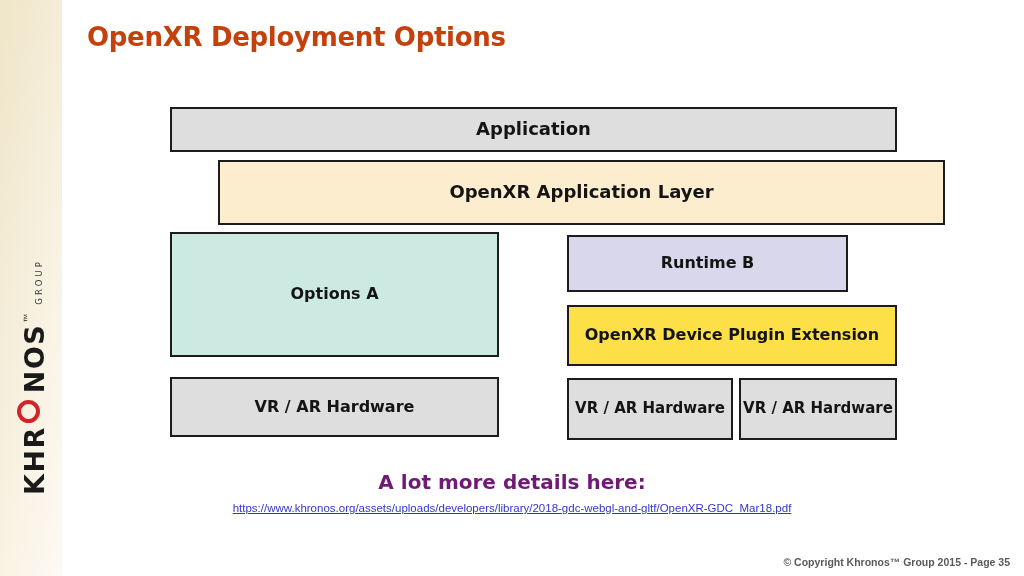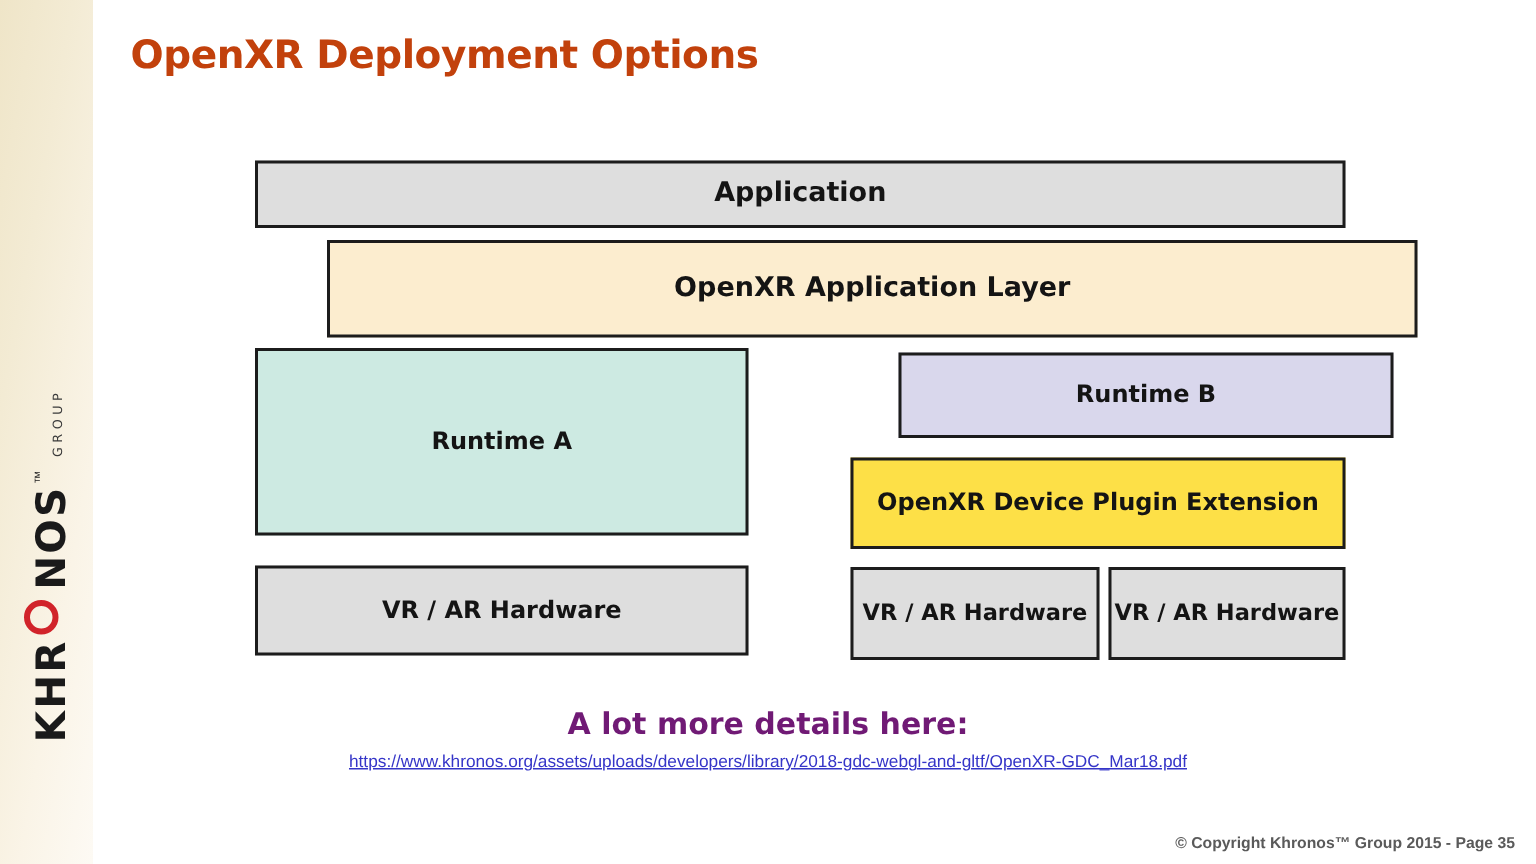--- a/index.html
+++ b/index.html
@@ -122,21 +122,21 @@
     font-family: "DejaVu Sans", sans-serif;
     font-weight: bold;
     color: #141414;
     line-height: 1.15;
   }
 
   .box-application        { left:170px; top:107px; width:727px; height:45px;  background:#dedede; font-size:18px; }
   .box-app-layer          { left:170px; top:160px; width:727px; height:65px;  background:#fcedcf; font-size:18px;margin-left:48px; }
   .box-runtime-a          { left:170px; top:232px; width:329px; height:125px; background:#cdeae2; font-size:16px; }
   .box-vr-hw-left         { left:170px; top:377px; width:329px; height:60px;  background:#dedede; font-size:16px; }
-  .box-runtime-b          { left:567px; top:235px; width:330px; height:57px;  background:#d9d7ec; font-size:16px;margin-left:32px; }
+  .box-runtime-b          { left:567px; top:235px; width:281px; height:57px;  background:#d9d7ec; font-size:16px; }
   .box-device-plugin      { left:567px; top:305px; width:330px; height:61px;  background:#fde047; font-size:16px; }
   .box-vr-hw-mid          { left:567px; top:378px; width:166px; height:62px;  background:#dedede; font-size:15px; }
   .box-vr-hw-right        { left:739px; top:378px; width:158px; height:62px;  background:#dedede; font-size:15px; }
 
   
   .details-heading {
     position: absolute;
     left: 0;
     right: 0;
     top: 470px;
@@ -186,21 +186,21 @@
           <span class="logo-tm">™</span>
         <span class="logo-group">GROUP</span>
       </div>
     </div>
   </div>
 
   <div class="slide-title">OpenXR Deployment Options</div>
 
   <div class="box box-application">Application</div>
   <div class="box box-app-layer">OpenXR Application Layer</div>
-  <div class="box box-runtime-a">Runtime A</div>
+  <div class="box box-runtime-a">Options A</div>
   <div class="box box-vr-hw-left">VR / AR Hardware</div>
   <div class="box box-runtime-b">Runtime B</div>
   <div class="box box-device-plugin">OpenXR Device Plugin Extension</div>
   <div class="box box-vr-hw-mid">VR / AR Hardware</div>
   <div class="box box-vr-hw-right">VR / AR Hardware</div>
 
   <div class="details-heading">A lot more details here:</div>
   <a class="details-link" href="#">https://www.khronos.org/assets/uploads/developers/library/2018-gdc-webgl-and-gltf/OpenXR-GDC_Mar18.pdf</a>
 
   <div class="copyright">© Copyright Khronos™ Group 2015 - Page 35</div>

